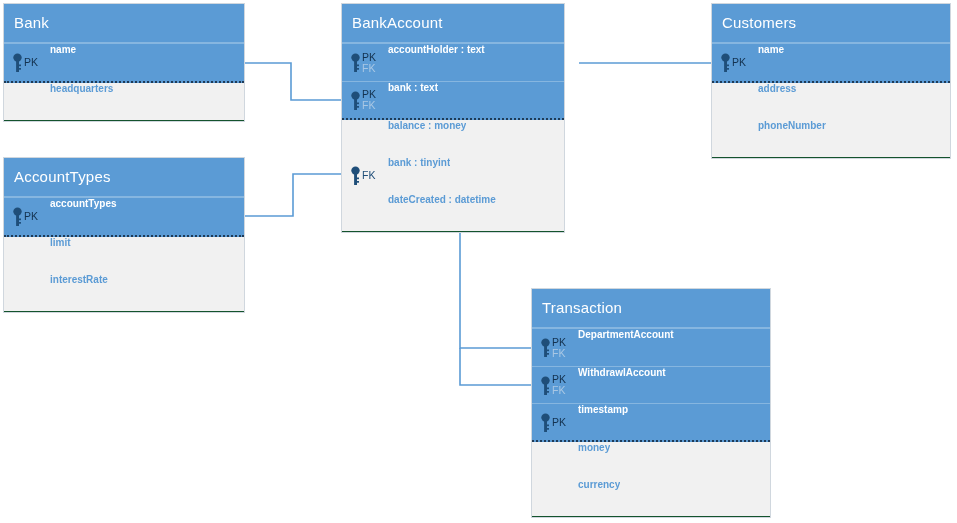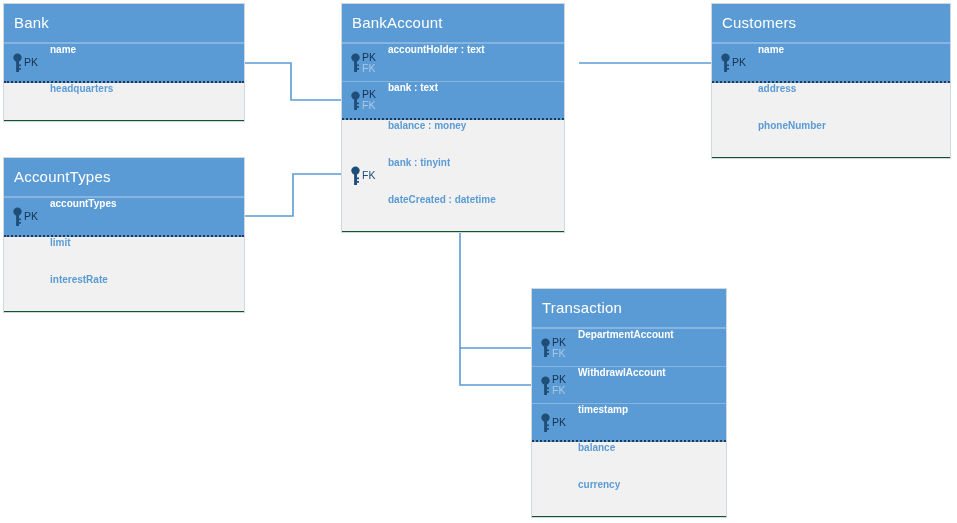--- a/index.html
+++ b/index.html
@@ -271,21 +271,21 @@
         <div class="gutter"></div>
         <div class="row-label">limit</div>
       </div>
       <div class="row">
         <div class="gutter"></div>
         <div class="row-label">interestRate</div>
       </div>
     </div>
   </div>
 
-  <div class="entity" style="left:531px; top:288px; width:196px;">
+  <div class="entity" style="left:531px; top:288px; width:240px;">
     <div class="entity-header">Transaction</div>
     <div class="key-section">
       <div class="row">
         <div class="gutter">
           <svg class="keyicon" viewBox="0 0 9 20">
             <circle cx="4.5" cy="4.6" r="4.2" fill="#1f4e79"></circle>
             <rect x="3.1" y="7.5" width="2.9" height="11.5" fill="#1f4e79"></rect>
             <rect x="6.0" y="11.5" width="2.0" height="1.7" fill="#1f4e79"></rect>
             <rect x="6.0" y="15.0" width="2.0" height="1.7" fill="#1f4e79"></rect>
           </svg>
@@ -322,21 +322,21 @@
           <div class="kk-labels kk-single">
             <span class="kk-pk">PK</span>
           </div>
         </div>
         <div class="row-label">timestamp</div>
       </div>
     </div>
     <div class="plain-section">
       <div class="row">
         <div class="gutter"></div>
-        <div class="row-label">balance</div>
+        <div class="row-label">money</div>
       </div>
       <div class="row">
         <div class="gutter"></div>
         <div class="row-label">currency</div>
       </div>
     </div>
   </div>
 
 </div>
 

